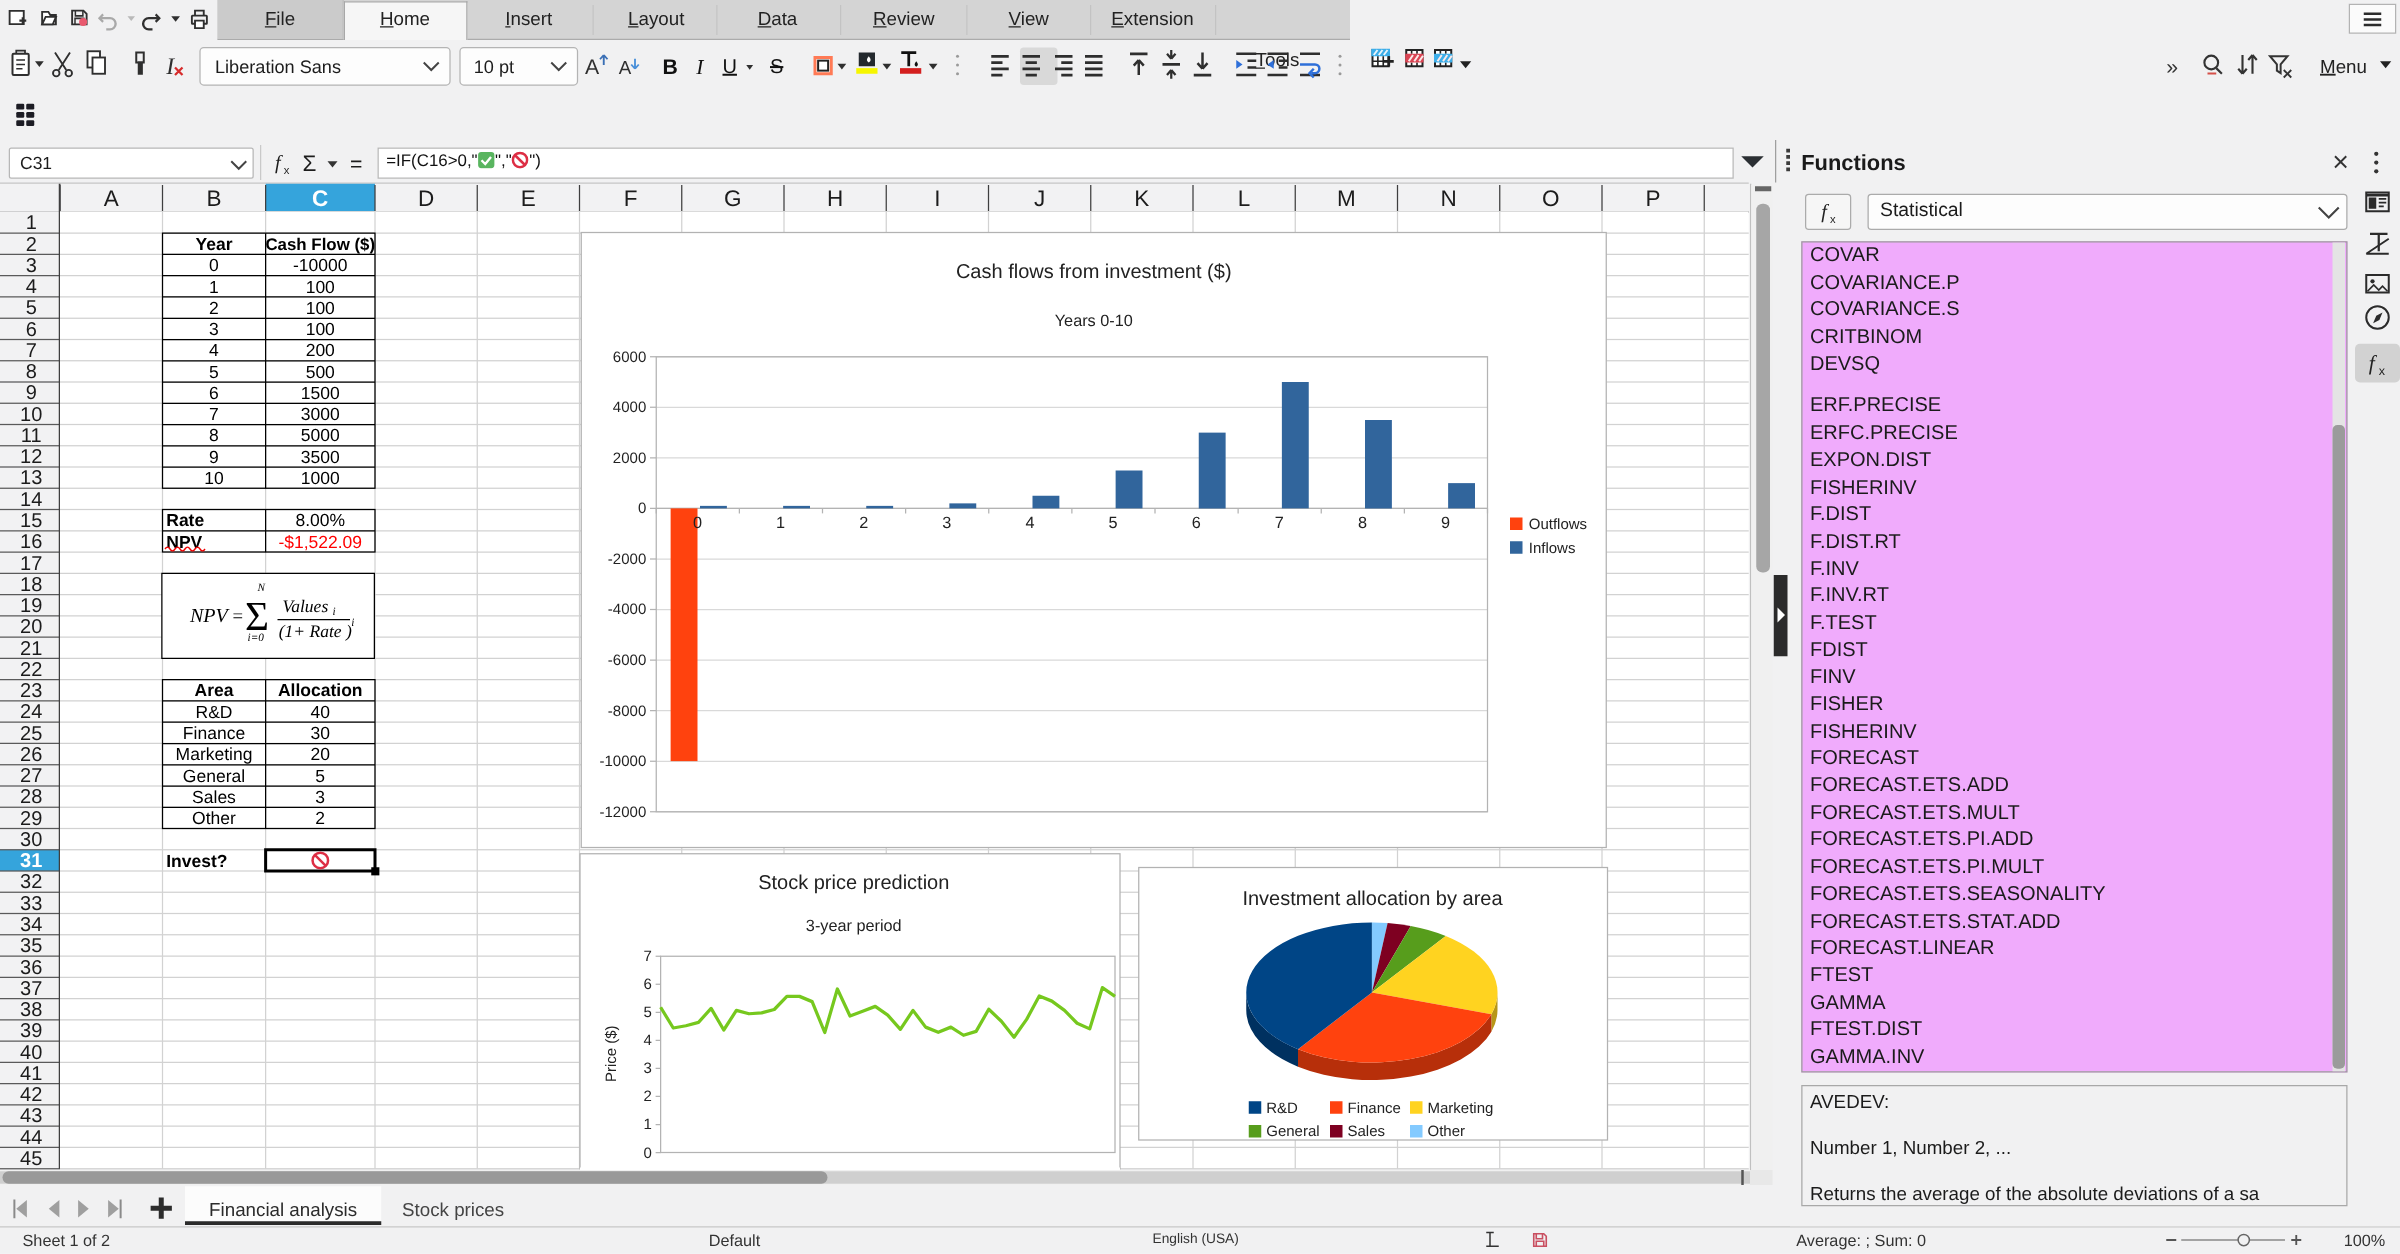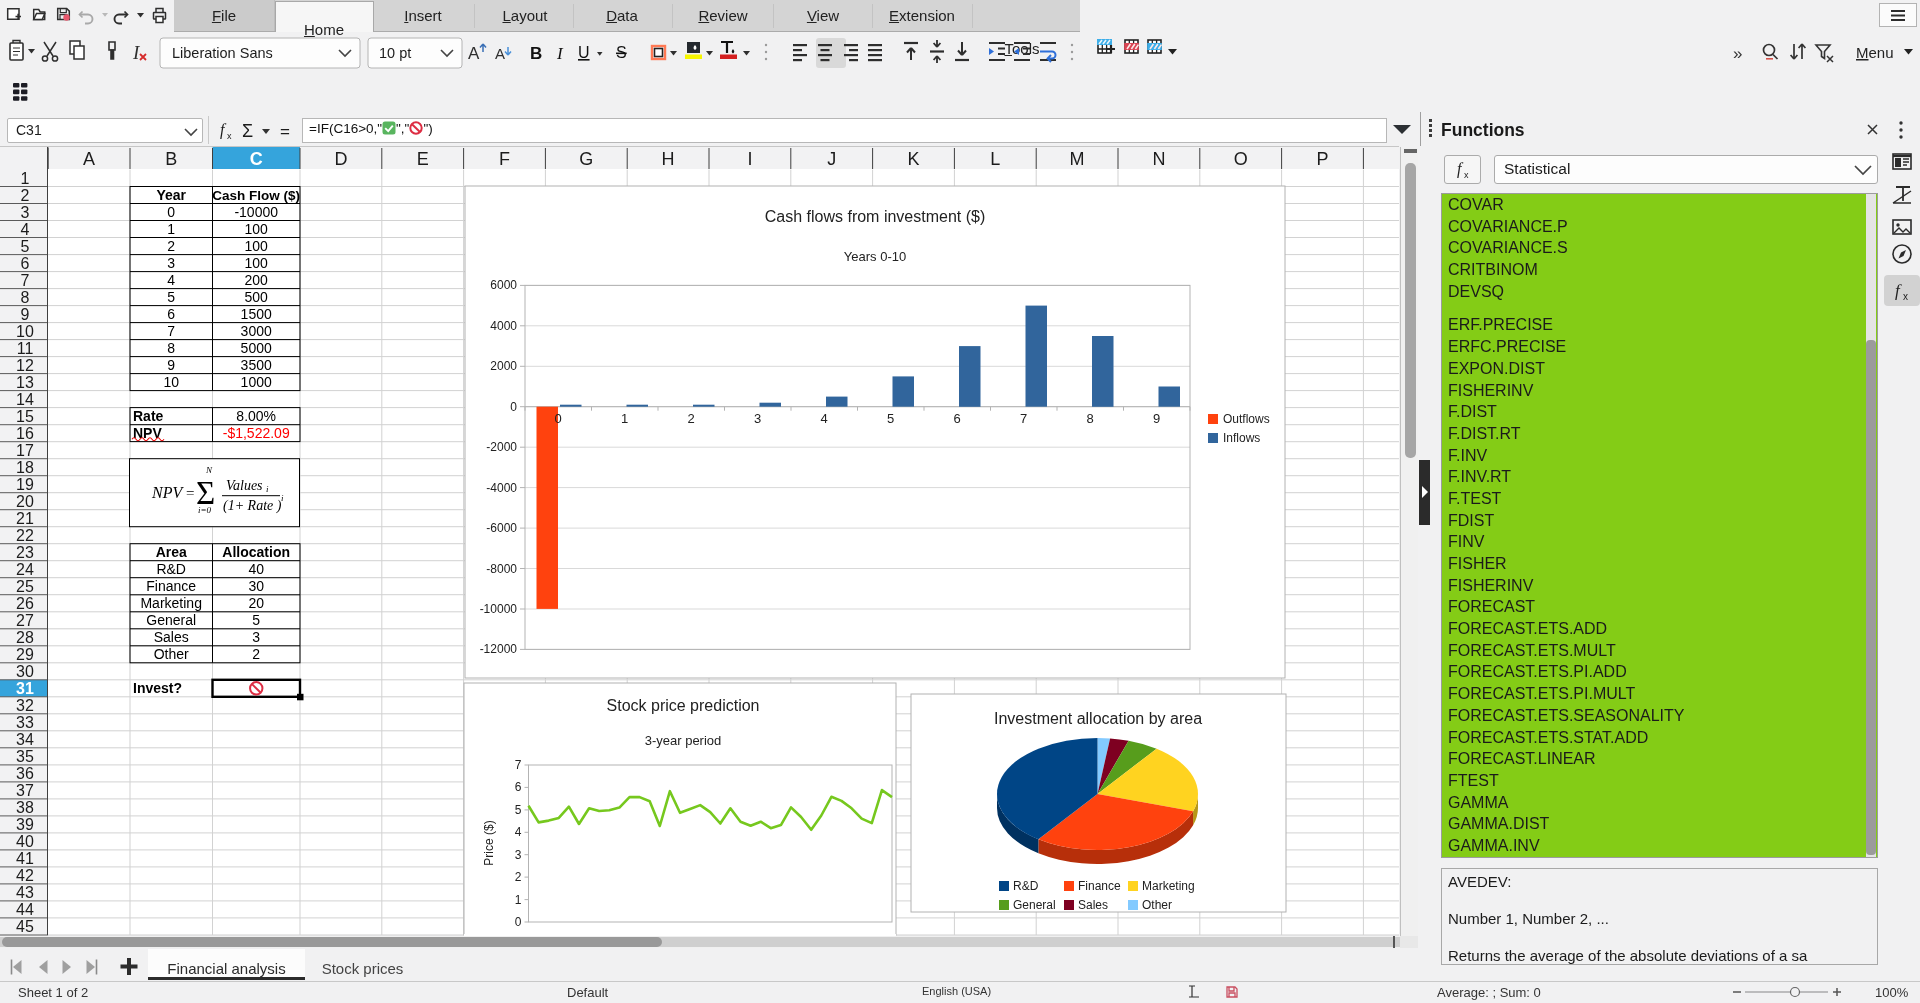--- a/index.html
+++ b/index.html
@@ -2,21 +2,21 @@
 <html><head><meta charset="utf-8"><style>
 html,body{margin:0;padding:0;}
 body{width:1920px;height:1003px;overflow:hidden;font-family:"Liberation Sans",sans-serif;background:#f1f1f2;position:relative;}
 .abs{position:absolute;}
 </style></head><body>
 <div class="abs" style="left:0;top:0;width:1920px;height:32px;background:#f1f1f2;"></div>
 <div class="abs" style="left:174px;top:0;width:906px;height:32px;background:#d4d4d4;border-bottom:1px solid #ababab;box-sizing:border-box;"></div>
 <div class="abs" style="left:174px;top:0;width:101px;height:31px;background:#cbcbcb;border-right:1px solid #bdbdbd;box-sizing:border-box;"></div>
 <div class="abs" style="left:275px;top:1px;width:99px;height:31px;background:#f6f6f6;border:1px solid #a8a8a8;border-bottom:none;box-sizing:border-box;"></div>
 <div class="abs" style="left:164px;top:7px;width:120px;text-align:center;font-size:15px;color:#222;"><span style="text-decoration:underline;">F</span>ile</div>
-<div class="abs" style="left:264px;top:21px;width:120px;text-align:center;font-size:15px;color:#222;"><span style="text-decoration:underline;">H</span>ome</div>
+<div class="abs" style="left:264px;top:7px;width:120px;text-align:center;font-size:15px;color:#222;"><span style="text-decoration:underline;">H</span>ome</div>
 <div class="abs" style="left:363px;top:7px;width:120px;text-align:center;font-size:15px;color:#222;"><span style="text-decoration:underline;">I</span>nsert</div>
 <div class="abs" style="left:465px;top:7px;width:120px;text-align:center;font-size:15px;color:#222;"><span style="text-decoration:underline;">L</span>ayout</div>
 <div class="abs" style="left:562px;top:7px;width:120px;text-align:center;font-size:15px;color:#222;"><span style="text-decoration:underline;">D</span>ata</div>
 <div class="abs" style="left:663px;top:7px;width:120px;text-align:center;font-size:15px;color:#222;"><span style="text-decoration:underline;">R</span>eview</div>
 <div class="abs" style="left:763px;top:7px;width:120px;text-align:center;font-size:15px;color:#222;"><span style="text-decoration:underline;">V</span>iew</div>
 <div class="abs" style="left:862px;top:7px;width:120px;text-align:center;font-size:15px;color:#222;"><span style="text-decoration:underline;">E</span>xtension</div>
 <div class="abs" style="left:962px;top:7px;width:120px;text-align:center;font-size:15px;color:#222;margin-top:33px;"><span style="text-decoration:underline;">T</span>ools</div>
 <div class="abs" style="left:474px;top:4px;width:1px;height:24px;background:#c3c3c3;"></div>
 <div class="abs" style="left:573px;top:4px;width:1px;height:24px;background:#c3c3c3;"></div>
 <div class="abs" style="left:672px;top:4px;width:1px;height:24px;background:#c3c3c3;"></div>
@@ -705,21 +705,21 @@
 <div class="abs" style="left:1444px;top:155px;width:37px;height:29px;background:#f6f6f6;border:1px solid #ababab;border-radius:3px;box-sizing:border-box;"></div>
 <svg class="abs" style="left:1444px;top:155px;" width="37" height="29">
     <text x="13" y="19" font-size="16" font-style="italic" font-family="Liberation Serif,serif" fill="#222">f</text>
     <text x="20" y="23" font-size="9" fill="#222">x</text>
   </svg>
 <div class="abs" style="left:1494px;top:155px;width:384px;height:29px;background:#fdfdfd;border:1px solid #ababab;border-radius:3px;box-sizing:border-box;"></div>
 <div class="abs" style="left:1504px;top:160px;font-size:15.5px;color:#1b1b1b;">Statistical</div>
 <svg class="abs" style="left:1852px;top:163px;" width="22" height="14">
     <path d="M3 3 l8 8 8 -8" stroke="#444" stroke-width="1.7" fill="none"></path>
   </svg>
-<div class="abs" style="left:1441px;top:193px;width:437px;height:665px;background:#84cc16;border:1px solid #9c9c9c;box-sizing:border-box;overflow:hidden;">
+<div class="abs" style="left:1441px;top:193px;width:437px;height:665px;background:#f0abfc;border:1px solid #9c9c9c;box-sizing:border-box;overflow:hidden;">
     <div style="padding:0 0 0 6px;font-size:16px;line-height:21.7px;color:#1b1b1b;">
       <div style="height:21.7px;white-space:nowrap;">COVAR</div>
       <div style="height:21.7px;white-space:nowrap;">COVARIANCE.P</div>
       <div style="height:21.7px;white-space:nowrap;">COVARIANCE.S</div>
       <div style="height:21.7px;white-space:nowrap;">CRITBINOM</div>
       <div style="height:21.7px;white-space:nowrap;">DEVSQ</div>
       <div style="height:21.7px;white-space:nowrap;margin-top:12px;">ERF.PRECISE</div>
       <div style="height:21.7px;white-space:nowrap;">ERFC.PRECISE</div>
       <div style="height:21.7px;white-space:nowrap;">EXPON.DIST</div>
       <div style="height:21.7px;white-space:nowrap;">FISHERINV</div>
@@ -735,21 +735,21 @@
       <div style="height:21.7px;white-space:nowrap;">FORECAST</div>
       <div style="height:21.7px;white-space:nowrap;">FORECAST.ETS.ADD</div>
       <div style="height:21.7px;white-space:nowrap;">FORECAST.ETS.MULT</div>
       <div style="height:21.7px;white-space:nowrap;">FORECAST.ETS.PI.ADD</div>
       <div style="height:21.7px;white-space:nowrap;">FORECAST.ETS.PI.MULT</div>
       <div style="height:21.7px;white-space:nowrap;">FORECAST.ETS.SEASONALITY</div>
       <div style="height:21.7px;white-space:nowrap;">FORECAST.ETS.STAT.ADD</div>
       <div style="height:21.7px;white-space:nowrap;">FORECAST.LINEAR</div>
       <div style="height:21.7px;white-space:nowrap;">FTEST</div>
       <div style="height:21.7px;white-space:nowrap;">GAMMA</div>
-      <div style="height:21.7px;white-space:nowrap;">GAMMA.DIST</div>
+      <div style="height:21.7px;white-space:nowrap;">FTEST.DIST</div>
       <div style="height:21.7px;white-space:nowrap;">GAMMA.INV</div>
     </div>
   </div>
 <div class="abs" style="left:1866px;top:194px;width:10px;height:663px;background:#e4e4e4;"></div>
 <div class="abs" style="left:1866px;top:340px;width:10px;height:515px;background:#9b9b9b;border-radius:4px;"></div>
 <div class="abs" style="left:1441px;top:868px;width:437px;height:97px;border:1px solid #a8a8a8;box-sizing:border-box;overflow:hidden;">
     <div style="margin:4px 0 0 6px;font-size:15px;line-height:18.5px;color:#1b1b1b;white-space:nowrap;">AVEDEV:<br><br>Number 1, Number 2, ...<br><br>Returns the average of the absolute deviations of a sa</div>
   </div>
 <svg class="abs" style="left:1880px;top:145px;" width="40" height="170">
     <g>

